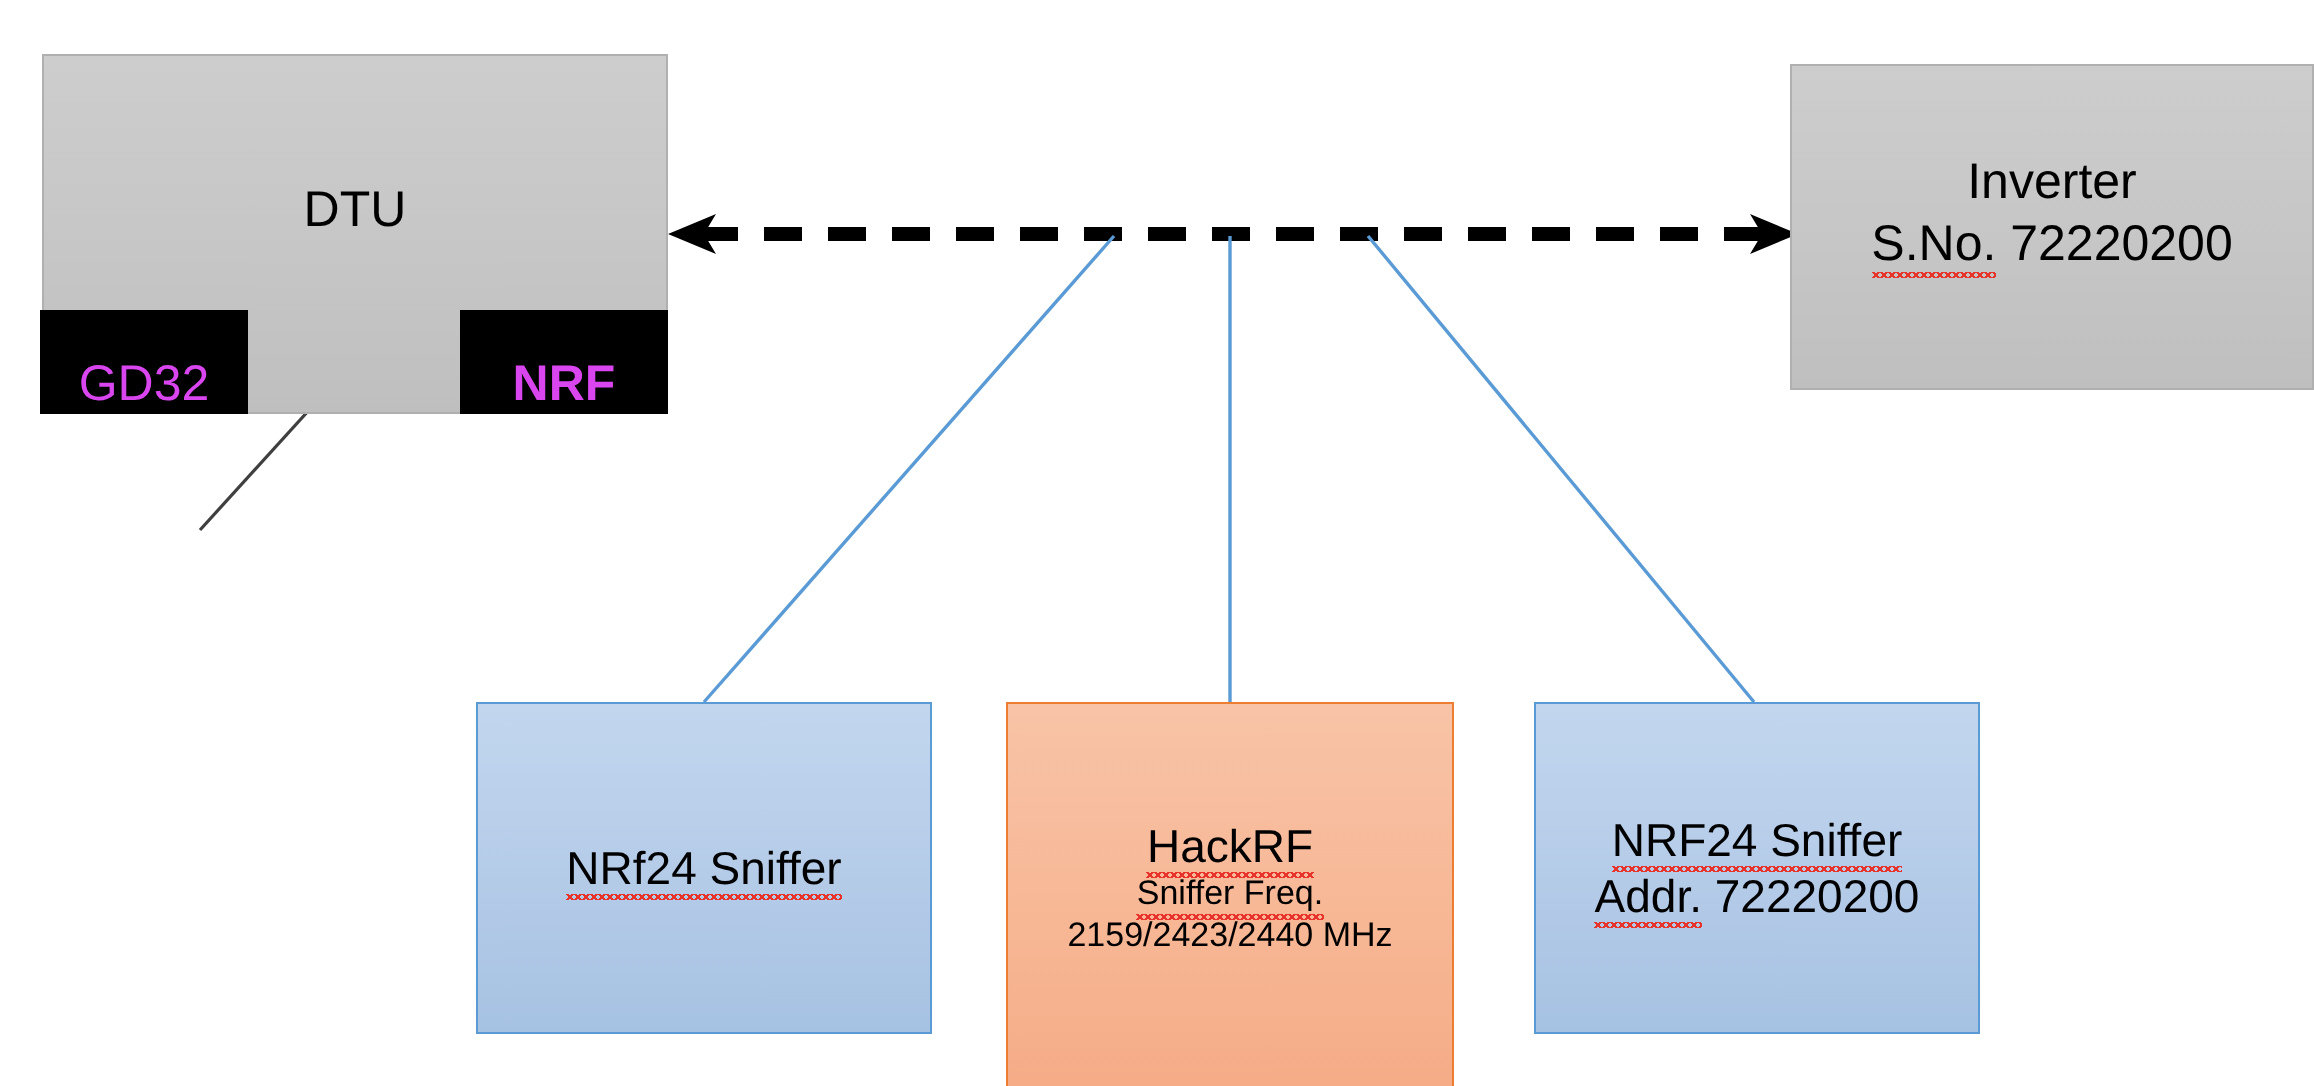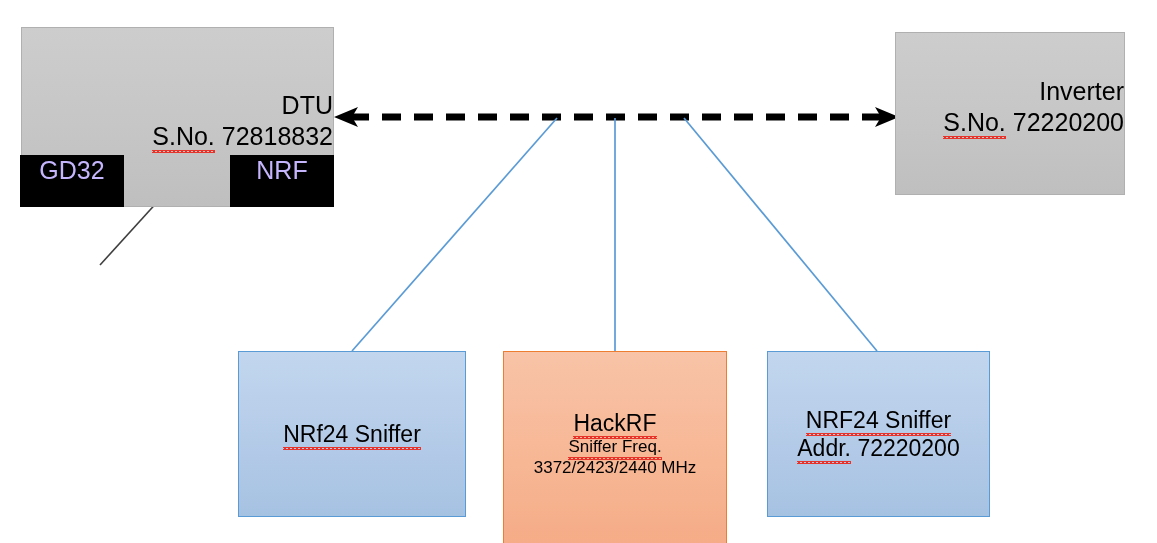--- a/index.html
+++ b/index.html
@@ -24,44 +24,43 @@
     justify-content: center;
     text-align: center;
     line-height: 1.22;
     color: #000000;
   }
 
   
   .grey-box {
     background: linear-gradient(180deg, #cdcdcd 0%, #c6c6c6 55%, #bfbfbf 100%);
     border: 1px solid #b0b0b0;
-    align-items: flex-end;
   }
   #dtu-box {
     left: 21px; top: 27px; width: 313px; height: 180px;
     justify-content: flex-start;
     padding-top: 62px;
     font-size: 25px;
   }
   #inverter-box {
-    left: 895px; top: 32px; width: 230px; height: 163px;
+    left: 895px; top: 32px; width: 262px; height: 163px;
     font-size: 25px;
     padding-bottom: 14px;
   }
 
   
   .black-box {
     background: #000000;
-    color: #c4b5fd;
+    color: #d946ef;
     border: 0;
     font-size: 25px;
-    justify-content: flex-start;
+    justify-content: flex-end;
   }
   #gd32-box { left: 20px;  top: 155px; width: 104px; height: 52px; }
-  #nrf-box  { left: 230px; top: 155px; width: 104px; height: 52px; }
+  #nrf-box  { left: 230px; top: 155px; width: 104px; height: 52px; font-weight: bold; }
 
   
   #logic-box {
     left: 20px; top: 264px; width: 162px; height: 66px;
     background: linear-gradient(180deg, #a9cf8f 0%, #9cc683 55%, #93bf79 100%);
     border: 1px solid #7ba862;
     font-size: 25px;
   }
 
   
@@ -135,21 +134,20 @@
 
     <line x1="100" y1="265" x2="180" y2="177" stroke="#3f3f3f" stroke-width="1.6"></line>
 
     <line x1="557" y1="118" x2="352" y2="351" stroke="#5b9bd5" stroke-width="1.7"></line>
     <line x1="615" y1="118" x2="615" y2="351" stroke="#5b9bd5" stroke-width="1.7"></line>
     <line x1="684" y1="118" x2="877" y2="351" stroke="#5b9bd5" stroke-width="1.7"></line>
   </svg>
 
   <div class="node grey-box" id="dtu-box">
     <span class="line2">DTU</span>
-    <span class="line2"><span class="sq">S.No.</span><span>&nbsp;</span><span>72818832</span></span>
   </div>
 
   <div class="node black-box" id="gd32-box">
     <span>GD32</span>
   </div>
   <div class="node black-box" id="nrf-box">
     <span>NRF</span>
   </div>
 
 
@@ -158,21 +156,21 @@
     <span class="line2"><span class="sq">S.No.</span><span>&nbsp;</span><span>72220200</span></span>
   </div>
 
   <div class="node blue-box" id="sniffer-left">
     <span class="line2"><span class="sq">NRf24 Sniffer</span></span>
   </div>
 
   <div class="node" id="hackrf-box">
     <span class="line2 hackrf-title"><span class="sq">HackRF</span></span>
     <span class="line2 hackrf-sub"><span class="sq">Sniffer Freq.</span></span>
-    <span class="line2 hackrf-sub">3372/2423/2440 MHz</span>
+    <span class="line2 hackrf-sub">2159/2423/2440 MHz</span>
   </div>
 
   <div class="node blue-box" id="sniffer-right">
     <span class="line2"><span class="sq">NRF24 Sniffer</span></span>
     <span class="line2"><span class="sq">Addr.</span><span>&nbsp;</span><span>72220200</span></span>
   </div>
 
 </div>
 
 </body></html>

